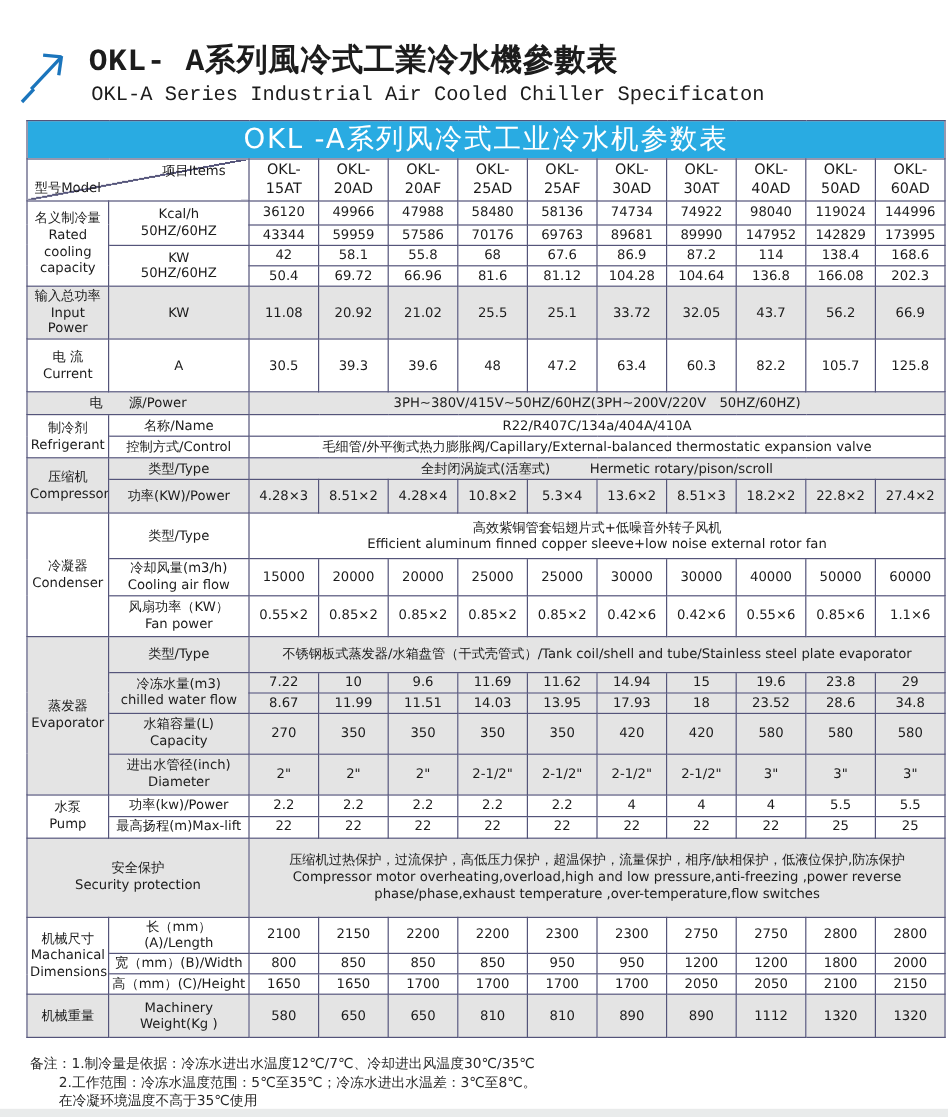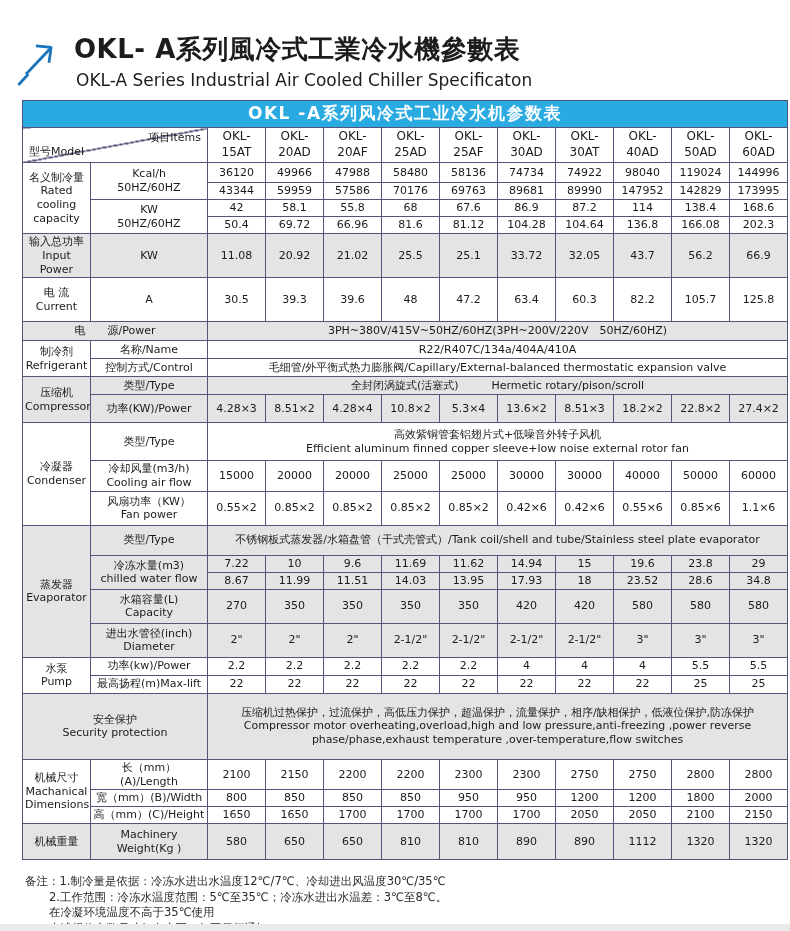--- a/index.html
+++ b/index.html
@@ -1,36 +1,36 @@
 <!DOCTYPE html>
 <html style="--blue: #29abe2; --logo: #1b75bc; --border: #54547a; --shade: #e4e4e4;"><head>
 <meta charset="utf-8">
 <style>
   html,body { margin:0; padding:0; background:#fff; }
   .page { width:790px; height:931px; position:relative; overflow:hidden; background:#fff;
           font-family:"DejaVu Sans","Liberation Sans",sans-serif; }
-  .doc-header { display:flex; align-items:center; gap:12px; padding:30px 3px 0 16px; }
+  .doc-header { display:flex; align-items:flex-start; gap:12px; padding:30px 3px 0 16px;font-family:Liberation Mono, monospace; }
   .logo { width:46px; height:56px; flex:none; margin-top:4px; }
   .logo line { stroke:var(--logo,#1b75bc); stroke-width:3.6; fill:none; }
   .titles { padding-top:2px; }
   .t1 { font-size:26px; font-weight:700; color:#1c1c1c; letter-spacing:0.5px; }
   .t2 { font-size:17px; color:#1c1c1c; margin:3px 0 0 2px; }
 
   #specTable { margin:10px 0 0 22px; border-collapse:collapse; table-layout:fixed; width:766px; }
   #specTable td { border:1px solid var(--border,#54547a); text-align:center; vertical-align:middle;
                   font-size:11px; color:#1b1b1b; padding:1px 2px; white-space:pre-line;
                   line-height:1.25; overflow:hidden; }
-  #specTable td.cap { background:var(--blue,#29abe2); color:#fff; font-size:17px; font-weight:700;
+  #specTable td.cap { background:var(--blue,#29abe2); color:#fff; font-size:23px; font-weight:400;
                       height:24px; letter-spacing:1.5px; padding:1px; }
   #specTable td.model { font-size:12px; height:32px; line-height:1.3; }
   #specTable td.corner { position:relative;
       background-image:linear-gradient(to bottom right,
         transparent calc(50% - 0.8px), var(--border,#54547a) calc(50% - 0.8px),
         var(--border,#54547a) calc(50% + 0.8px), transparent calc(50% + 0.8px)); }
-  .c-items { position:absolute; top:3px; right:6px; font-size:11px; }
+  .c-items { position:absolute; top:3px; right:19px; font-size:11px; }
   .c-model { position:absolute; bottom:3px; left:6px; font-size:11px; }
   #specTable tr.shade td { background-color:var(--shade,#e4e4e4); }
 
   .notes { margin:14px 0 0 25px; font-size:11.5px; color:#2a2a2a; line-height:15.5px; }
   .note-line.indent { padding-left:24px; }
   .bottom-bar { position:absolute; left:0; bottom:0; width:100%; height:7px; background:#e9ebeb; }
 </style>
 </head>
 <body>
 

